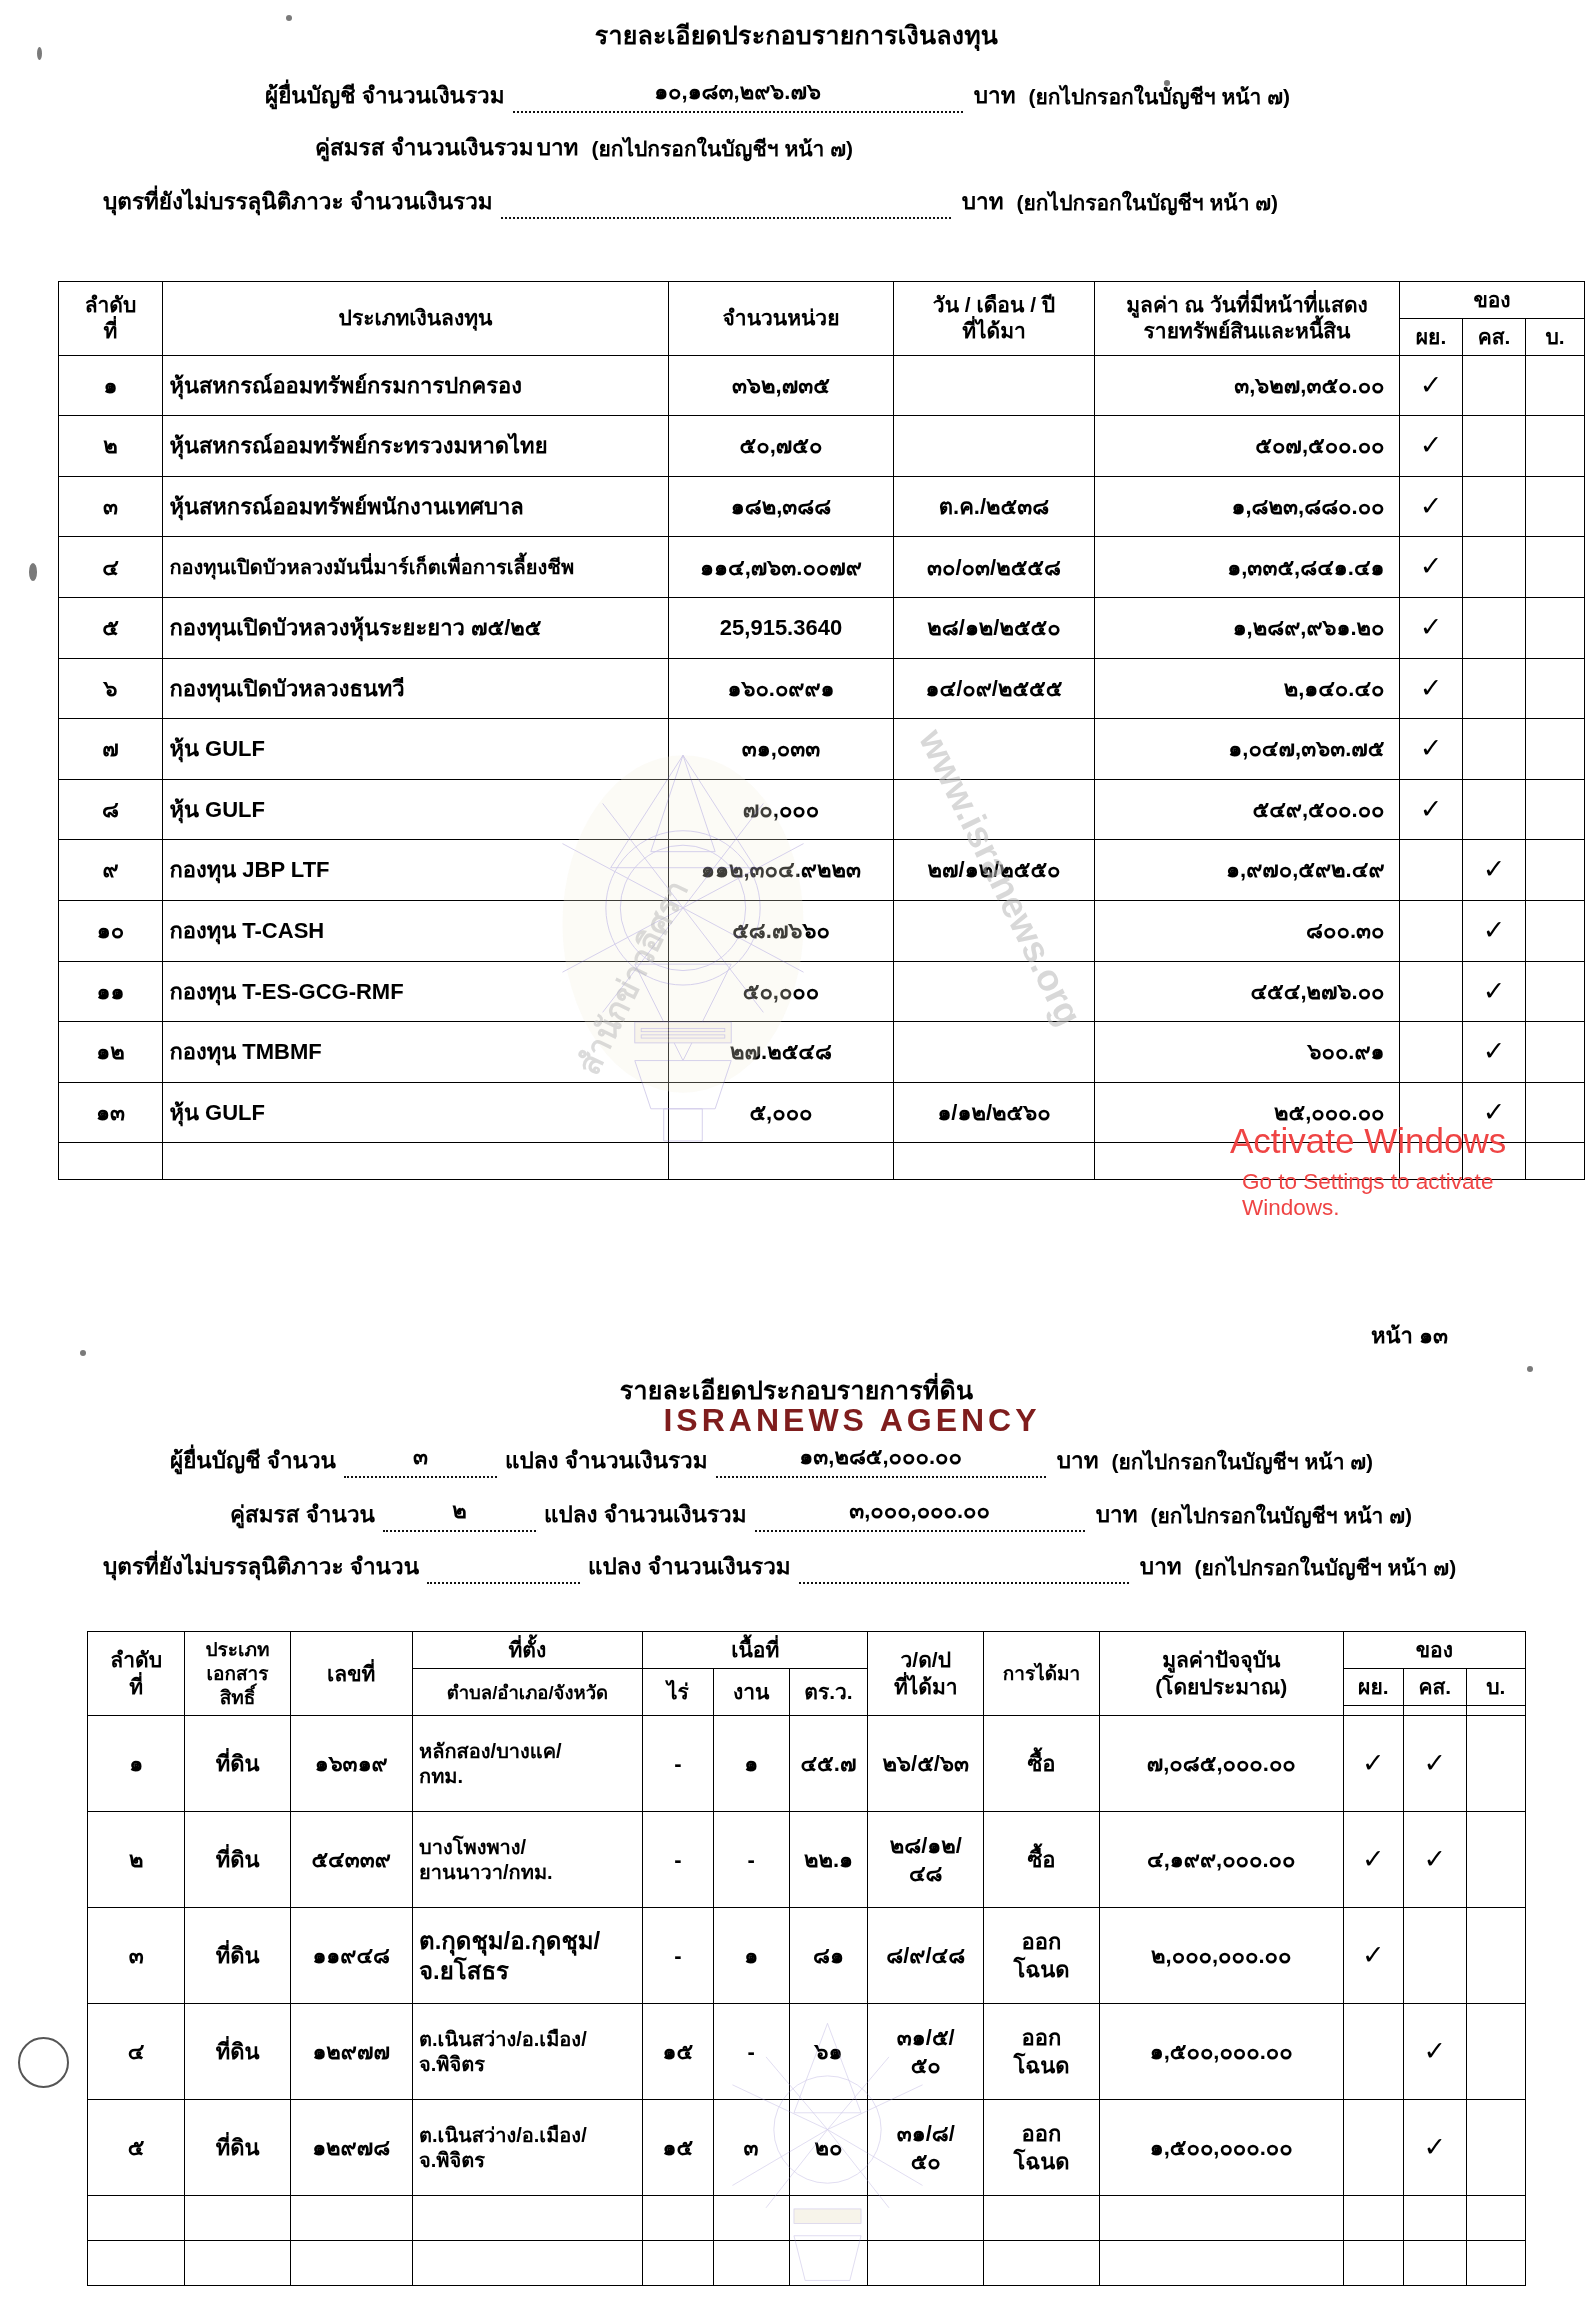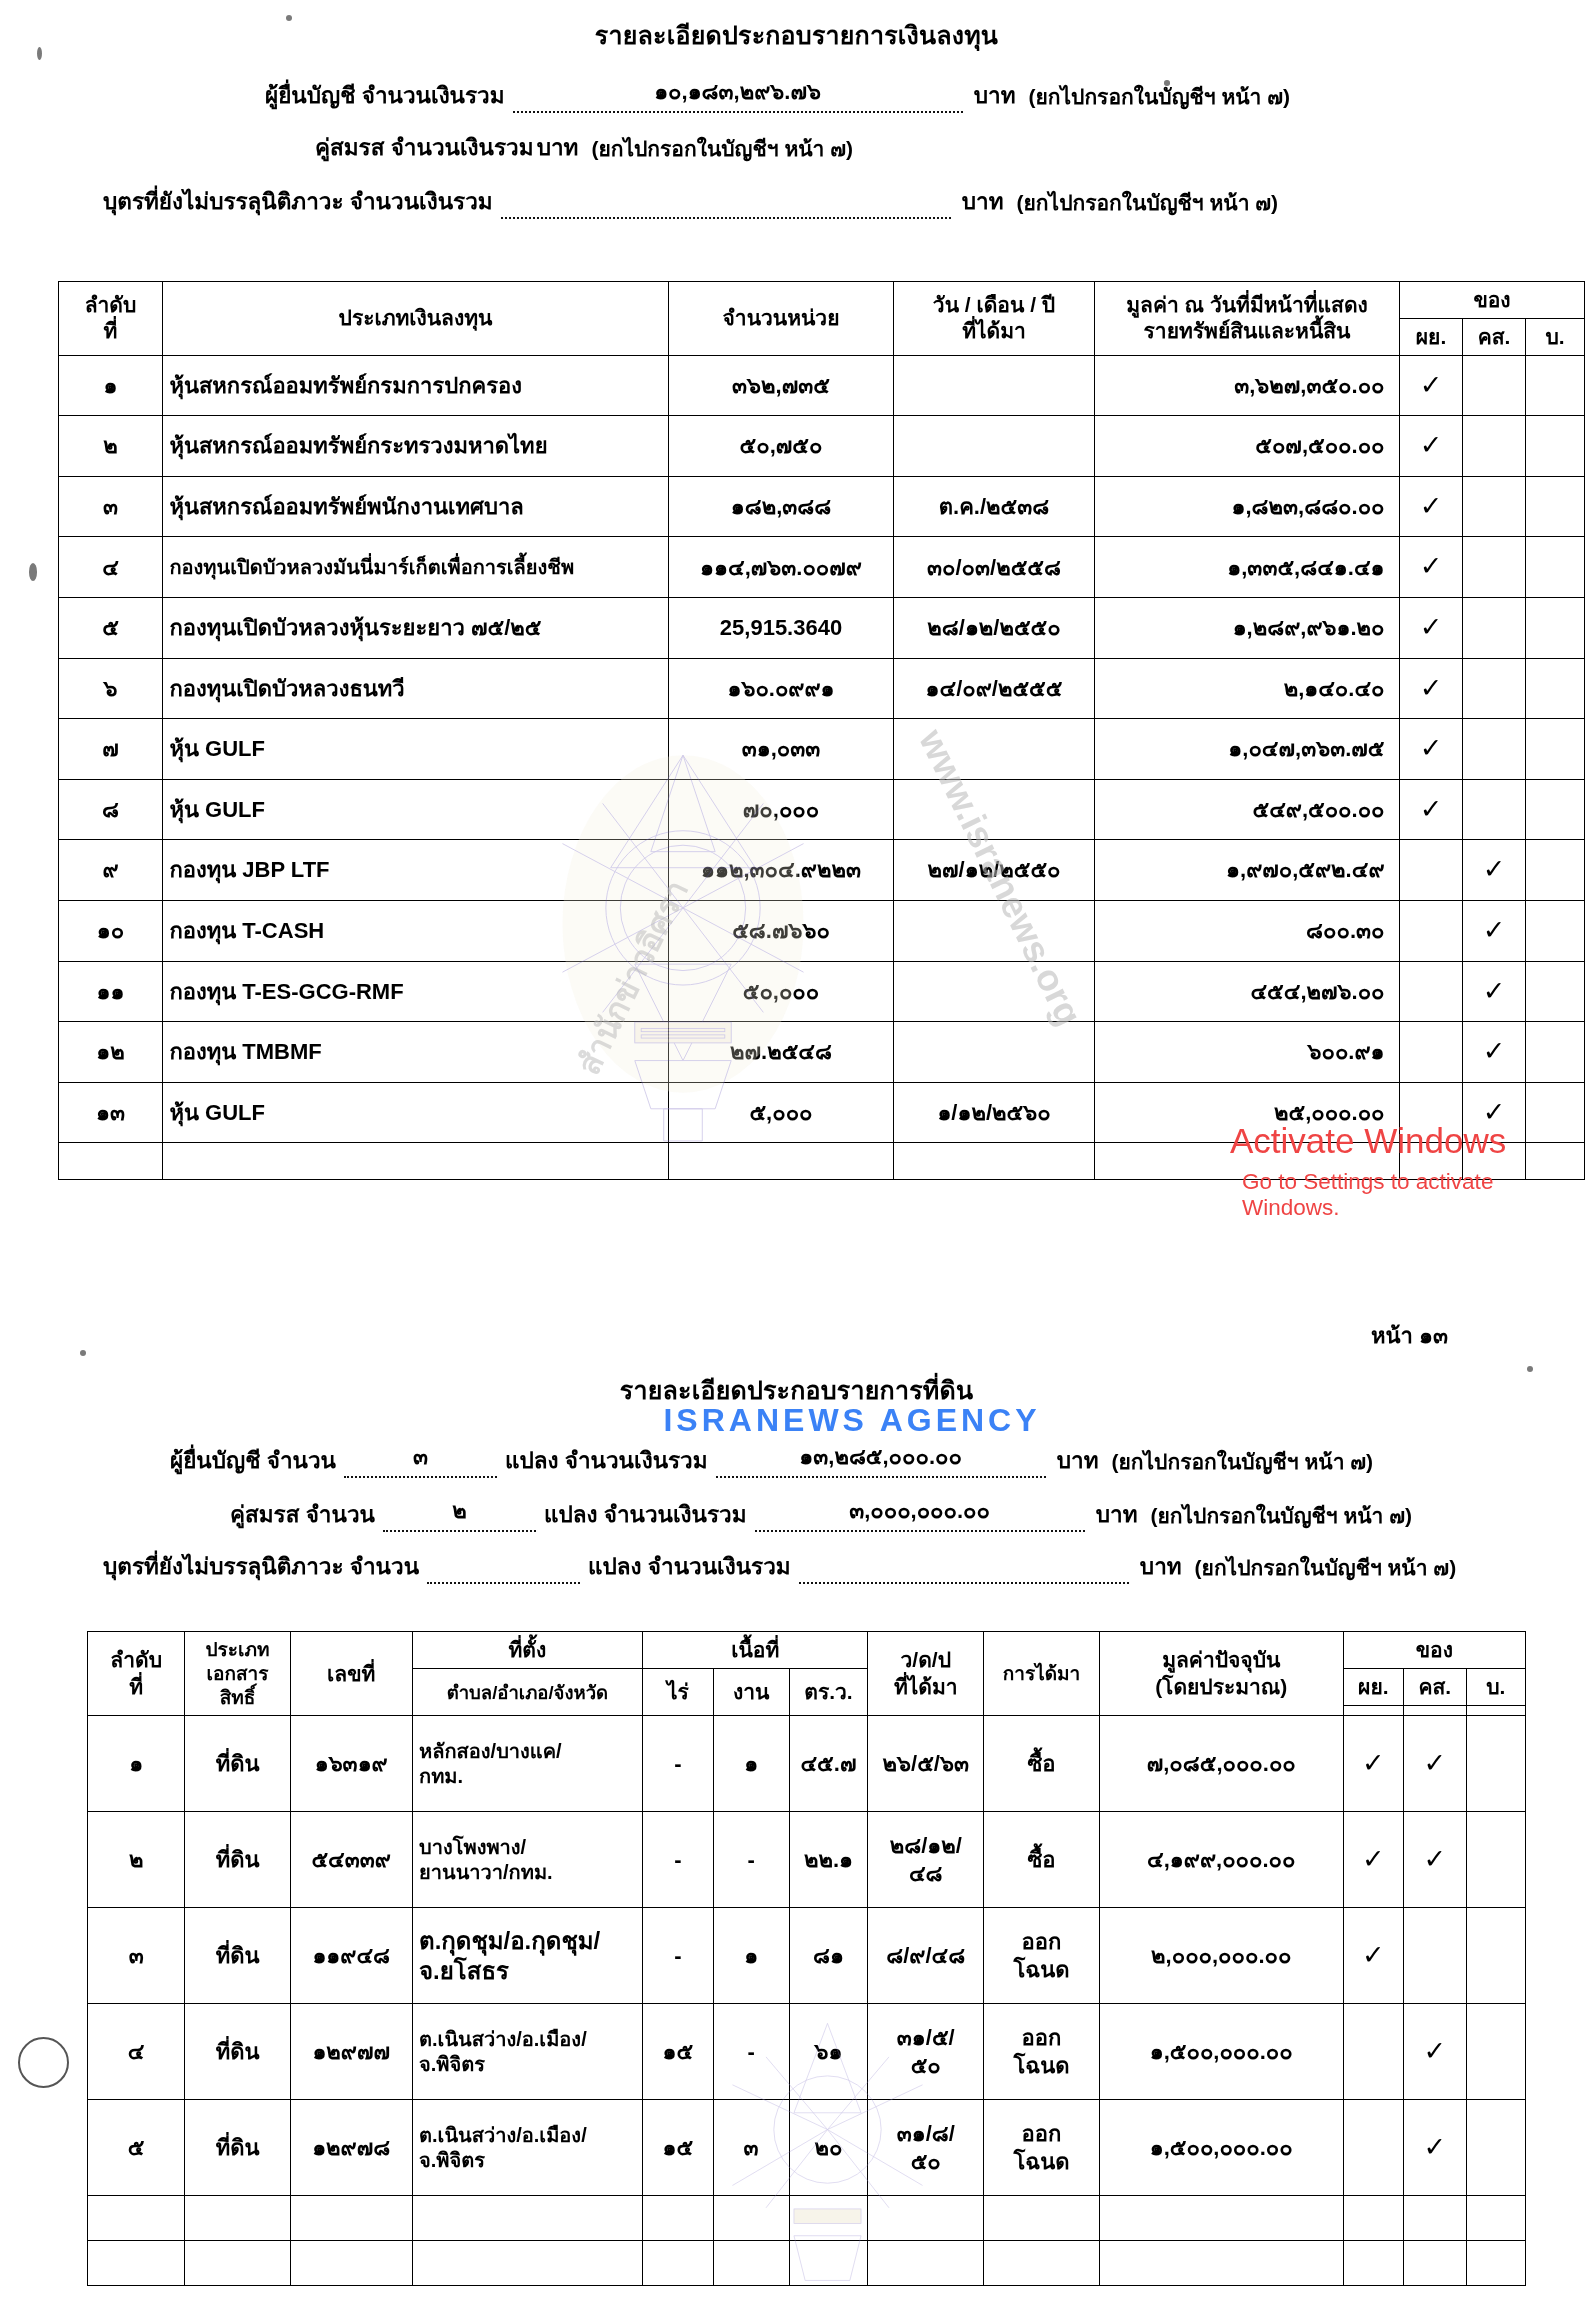--- a/index.html
+++ b/index.html
@@ -111,21 +111,21 @@
     left: 563px; top: 1061px;
     font-size: 32px;
     transform: rotate(-64deg);
     transform-origin: left top;
     opacity: .5;
   }
   .wm-agency {
     left: 852px; top: 1402px;
     font-size: 32px;
     letter-spacing: 4px;
-    color: #3b82f6;
+    color: #7f1d1d;
     transform: translateX(-50%);
   }
   .wm-activate {
     position: absolute;
     color: #ef4444;
     font-weight: 400;
     pointer-events: none;
   }
   .wm-act-title { left: 1230px; top: 1121px; font-size: 35px; }
   .wm-act-sub   { left: 1242px; top: 1169px; font-size: 22.5px; }

